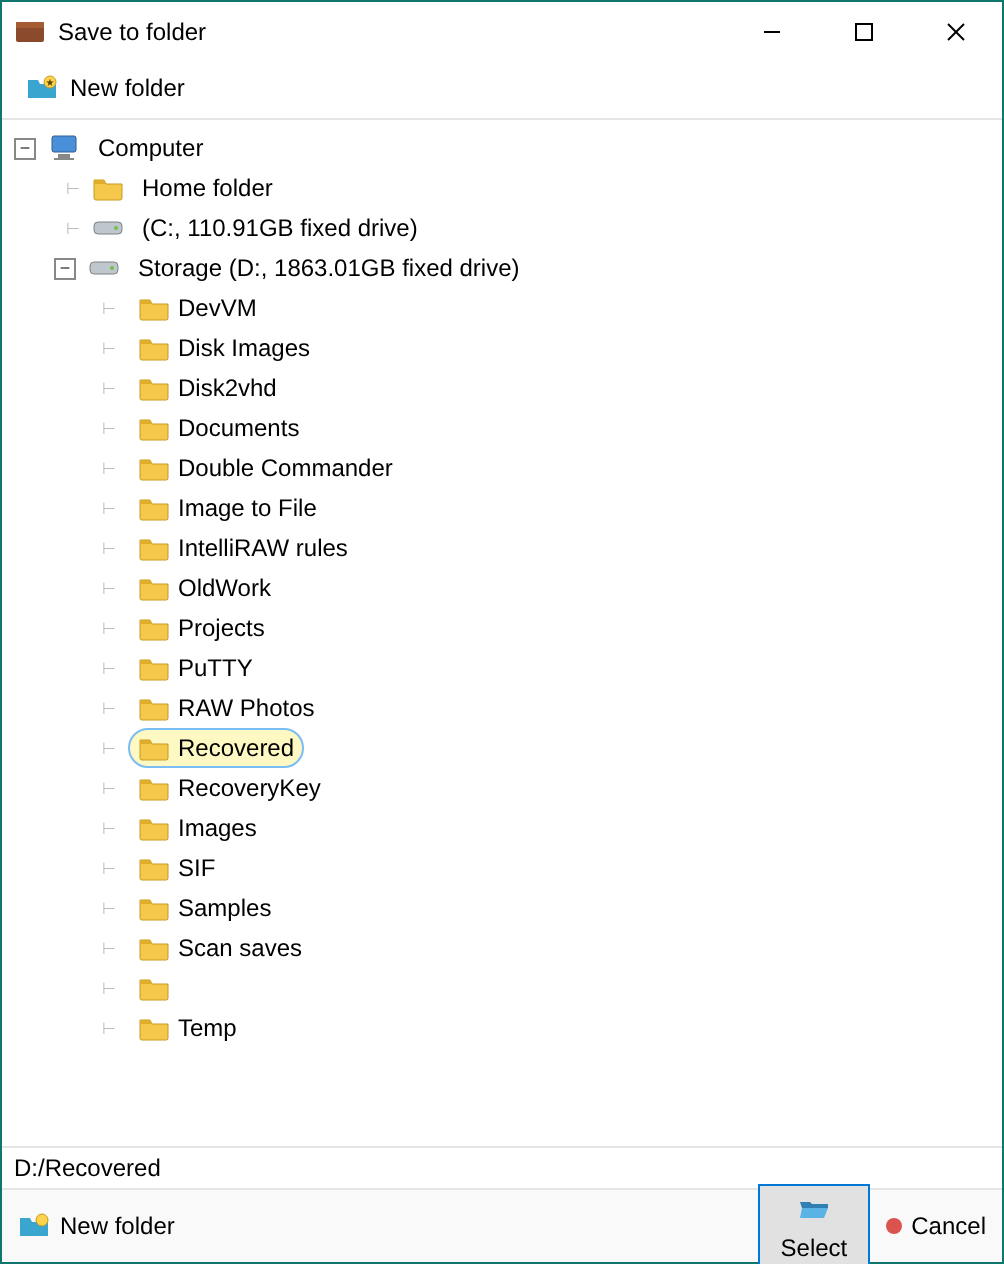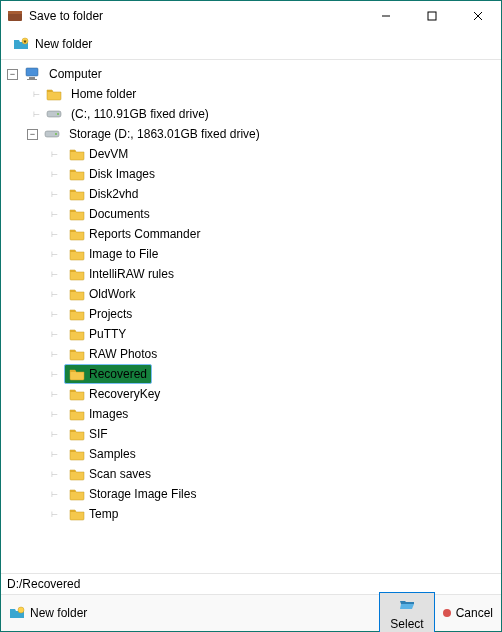--- a/index.html
+++ b/index.html
@@ -100,22 +100,23 @@
   }
   .row .label {
     padding: 1px 4px;
     border: 1px solid transparent;
     border-radius: 2px;
     display: inline-flex;
     align-items: center;
     gap: 4px;
   }
   .row .label.selected {
-    background: #15803d;
+    background: #fef9c3;
     border-color: #7abdf5;
+    border-radius: 10px;
   }
   .ind { display:inline-block; }
 
   
   .ic { width:16px; height:16px; display:inline-flex; align-items:center; justify-content:center; flex-shrink:0; }
 
   
   .pathbar {
     height: 20px;
     border-top: 1px solid #e5e5e5;
@@ -310,21 +311,21 @@
         <div class="row">
           <span class="ind" style="width:38px"></span>
           <span class="tick">⊢</span>
           <span class="label">
             <span class="ic">
               <svg width="16" height="16" viewBox="0 0 16 16">
                 <path d="M1 4h5l1 2h8v7a1 1 0 0 1-1 1H2a1 1 0 0 1-1-1z" fill="#f5c84c" stroke="#c49b1f" stroke-width="0.5"></path>
                 <path d="M1 4h5l1 2H1z" fill="#e0ad2b"></path>
               </svg>
             </span>
-            <span>Reports Commander</span>
+            <span>Double Commander</span>
           </span>
         </div>
         <div class="row">
           <span class="ind" style="width:38px"></span>
           <span class="tick">⊢</span>
           <span class="label">
             <span class="ic">
               <svg width="16" height="16" viewBox="0 0 16 16">
                 <path d="M1 4h5l1 2h8v7a1 1 0 0 1-1 1H2a1 1 0 0 1-1-1z" fill="#f5c84c" stroke="#c49b1f" stroke-width="0.5"></path>
                 <path d="M1 4h5l1 2H1z" fill="#e0ad2b"></path>
@@ -479,21 +480,20 @@
         <div class="row">
           <span class="ind" style="width:38px"></span>
           <span class="tick">⊢</span>
           <span class="label">
             <span class="ic">
               <svg width="16" height="16" viewBox="0 0 16 16">
                 <path d="M1 4h5l1 2h8v7a1 1 0 0 1-1 1H2a1 1 0 0 1-1-1z" fill="#f5c84c" stroke="#c49b1f" stroke-width="0.5"></path>
                 <path d="M1 4h5l1 2H1z" fill="#e0ad2b"></path>
               </svg>
             </span>
-            <span>Storage Image Files</span>
           </span>
         </div>
         <div class="row">
           <span class="ind" style="width:38px"></span>
           <span class="tick">⊢</span>
           <span class="label">
             <span class="ic">
               <svg width="16" height="16" viewBox="0 0 16 16">
                 <path d="M1 4h5l1 2h8v7a1 1 0 0 1-1 1H2a1 1 0 0 1-1-1z" fill="#f5c84c" stroke="#c49b1f" stroke-width="0.5"></path>
                 <path d="M1 4h5l1 2H1z" fill="#e0ad2b"></path>

